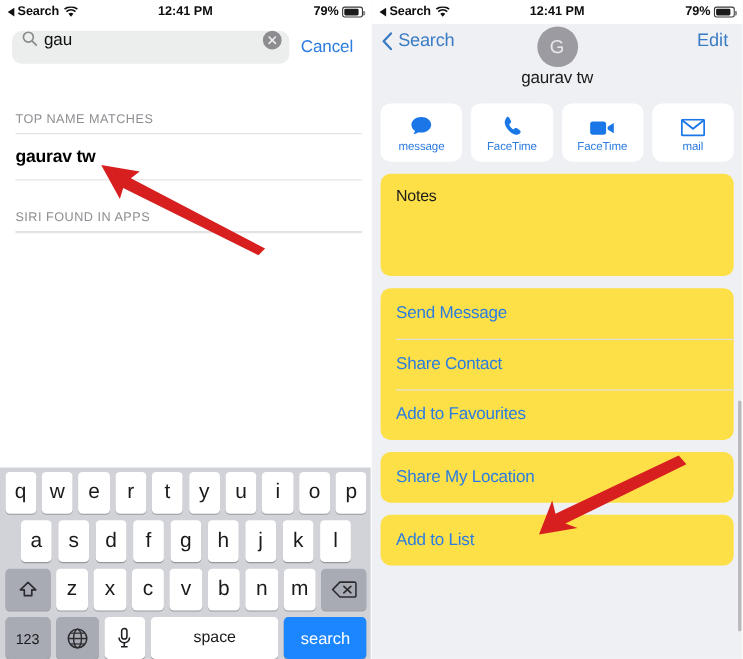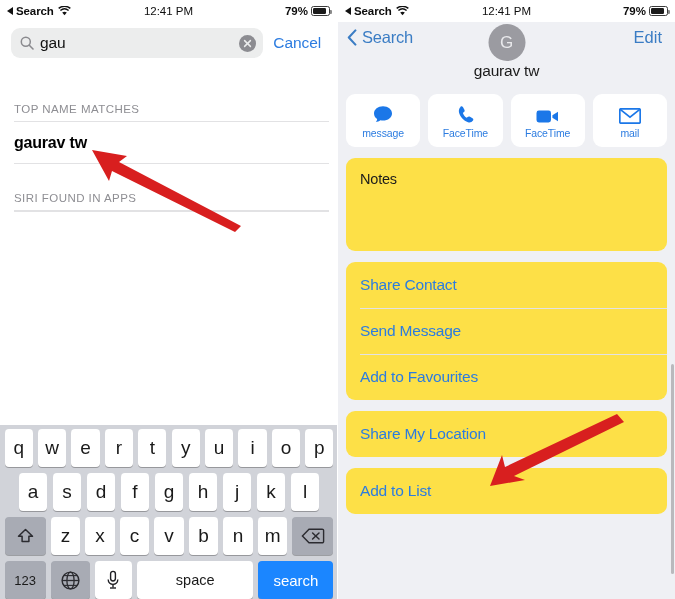--- a/index.html
+++ b/index.html
@@ -21,33 +21,33 @@
     height: 22px; display: flex; align-items: center;
     font-size: 11.5px; font-weight: bold; color: #0d0d0d;
     background: #fff; position: relative;
   }
   .sb-left { display: flex; align-items: center; gap: 3px; padding-left: 7px; }
   .sb-tri { width: 0; height: 0; border-top: 4.5px solid transparent;
             border-bottom: 4.5px solid transparent; border-right: 6px solid #111; }
   .sb-search { font-size: 11.5px; font-weight: bold; letter-spacing: -0.1px; }
   .sb-wifi { margin-left: 1px; display: inline-flex; align-items: center; }
   .sb-center { position: absolute; left: 0; right: 0; text-align: center;
-               font-size: 11.5px; font-weight: normal; }
+               font-size: 11.5px; font-weight: bold; }
   .sb-right { position: absolute; right: 7px; display: flex; align-items: center; gap: 3px; }
   .sb-batt { width: 19px; height: 10px; border: 1.2px solid #3a3a3a;
              border-radius: 2.5px; padding: 1px; position: relative; }
   .sb-batt::after { content:""; position:absolute; right:-3.2px; top:3px;
                     width:2px; height:4px; background:#8a8a8a; border-radius:0 1px 1px 0; }
   .sb-batt > i { display:block; height:100%; width:84%; background:#1b1b1b; border-radius:1.2px; }
 
   
   .searchrow { display: flex; align-items: center; padding: 6px 8px 9px 11px; background:#fff; }
   .searchfield {
     flex: 1; height: 30px; background: #eceded; border-radius: 9px;
-    display: flex; align-items: center; padding: 0 7px 0 9px; position: relative;
+    display: flex; align-items: flex-start; padding: 0 7px 0 9px; position: relative;
   }
   .sf-icon { flex: 0 0 auto; margin-right: 6px; display:flex; }
   .sf-text { flex: 1; font-size: 15.5px; color: #111; letter-spacing: -0.1px; }
   .sf-clear {
     width: 17px; height: 17px; border-radius: 50%; background: #8c8c91;
     display: flex; align-items: center; justify-content: center; flex: 0 0 auto;
   }
   .cancel-btn { color: #2c7ce0; font-size: 15.5px; padding: 0 8px 0 10px; letter-spacing: -0.1px; }
 
   
@@ -341,22 +341,22 @@
           </span>
           <span class="lbl">mail</span>
         </div>
       </div>
 
       <div class="card notes-card">
         <div class="notes-label">Notes</div>
       </div>
 
       <div class="card">
+        <div class="act-row">Send Message</div>
         <div class="act-row">Share Contact</div>
-        <div class="act-row">Send Message</div>
         <div class="act-row">Add to Favourites</div>
       </div>
 
       <div class="card">
         <div class="act-row">Share My Location</div>
       </div>
 
       <div class="card">
         <div class="act-row">Add to List</div>
       </div>

